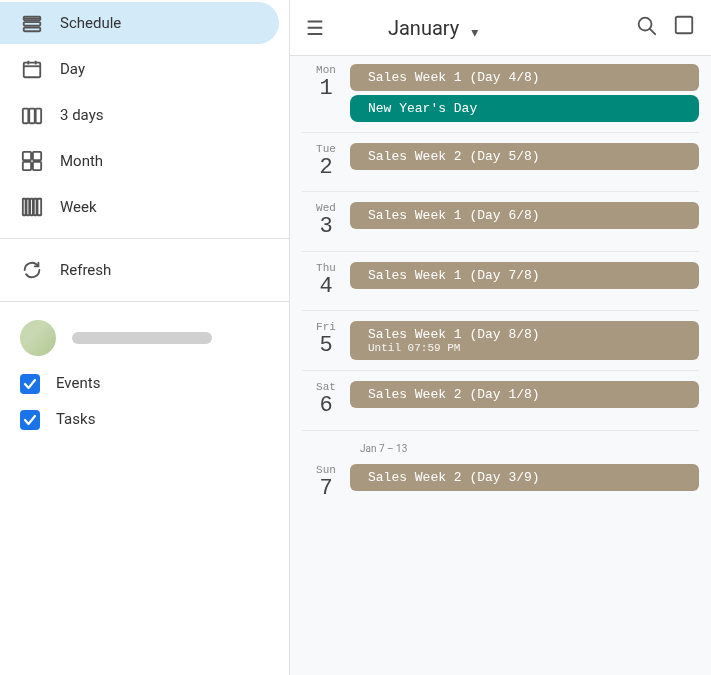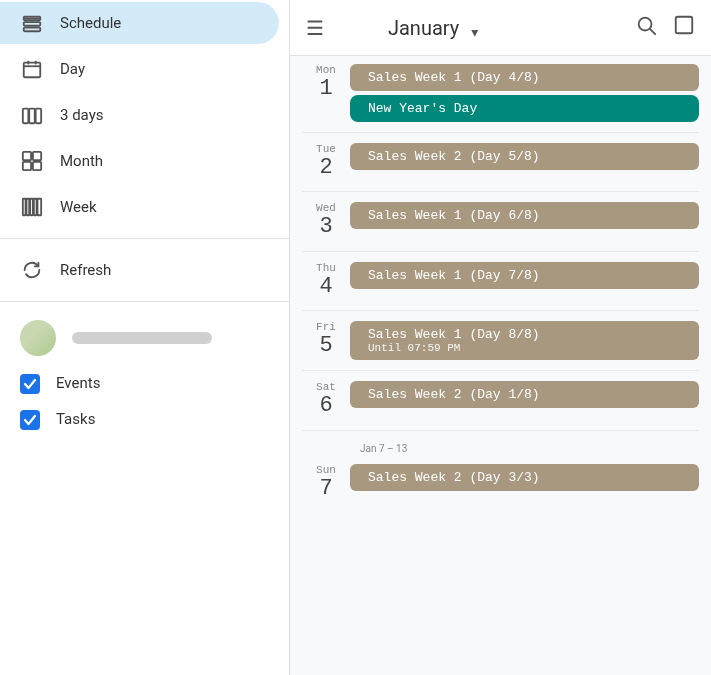--- a/index.html
+++ b/index.html
@@ -470,19 +470,19 @@
 
     <div class="week-range-label">Jan 7 – 13</div>
 
     <div class="day-group">
       <div class="day-label">
         <div class="day-name">Sun</div>
         <div class="day-num">7</div>
       </div>
       <div class="events-col">
         <div class="event-bar tan">
-          <div class="event-title">Sales Week 2 (Day 3/3)</div>
+          <div class="event-title">Sales Week 2 (Day 3/9)</div>
         </div>
       </div>
     </div>
 
   </div>
 </div>
 
 </body></html>

